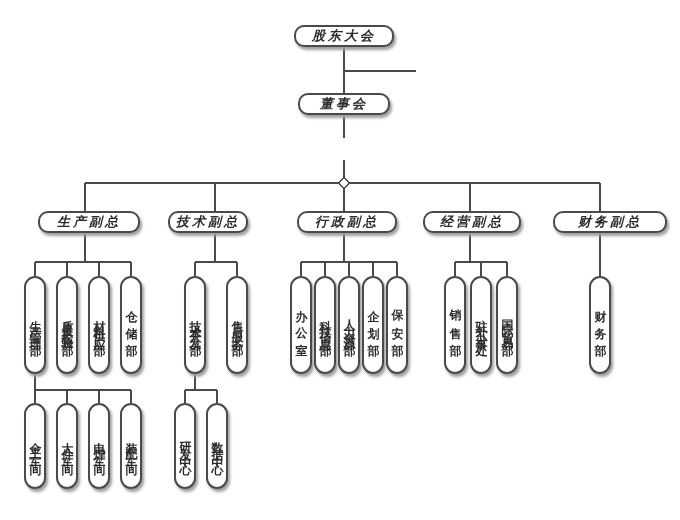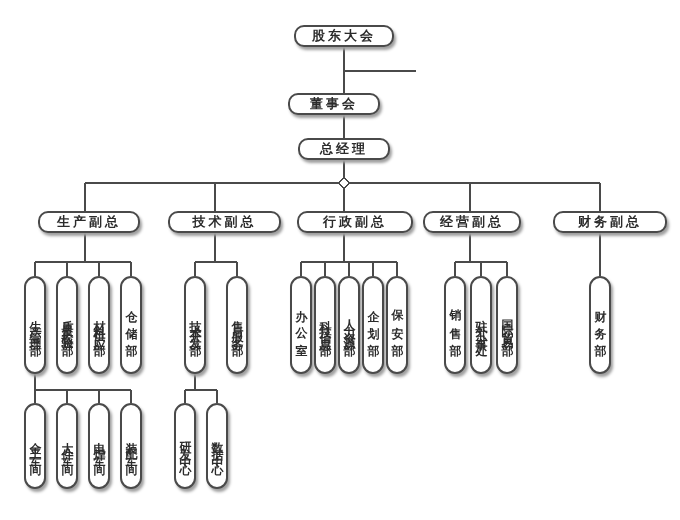--- a/index.html
+++ b/index.html
@@ -10,21 +10,21 @@
   }
   svg.wires { position:absolute; left:0; top:0; width:680px; height:520px; }
   .node {
     position:absolute; box-sizing:border-box;
     background:#ffffff; border:2px solid #4a4a4a; border-radius:10px;
     box-shadow:2px 3px 3px #9f9f9f;
     display:flex; align-items:center; justify-content:center;
     font-weight:bold; color:#2b2b2b; font-size:13px;
     white-space:nowrap;
   }
-  .h { height:22px; letter-spacing:3px; }
+  .h { height:22px; letter-spacing:3px;font-style:italic; }
   .v {
     width:22px; height:98px; border-radius:11px; font-size:12px;
     writing-mode:vertical-rl; text-orientation:upright; white-space:normal;
   }
   .v5 { letter-spacing:6px; }
   .v3 { letter-spacing:17px; }
   .w  { height:86px; letter-spacing:7px; }
 </style>
 </head>
 <body>
@@ -82,26 +82,25 @@
 
       <line x1="195" y1="374" x2="195" y2="390"></line>
       <line x1="185" y1="390" x2="217" y2="390"></line>
       <line x1="185" y1="390" x2="185" y2="403"></line>
       <line x1="217" y1="390" x2="217" y2="403"></line>
     </g>
     <path d="M344 177.5 L349.5 183 L344 188.5 L338.5 183 Z" fill="#ffffff" stroke="#4a4a4a" stroke-width="1.4"></path>
   </svg>
 
   <div class="node h" style="left:294px;top:25px;width:100px">股东大会</div>
-  <div class="node h" style="left:288px;top:93px;width:92px">董事会</div>
-  <div class="node h" style="left:298px;top:138px;width:92px">总经理</div>
+  <div class="node h" style="left:298px;top:93px;width:92px">董事会</div>
 
   <div class="node h" style="left:38px;top:211px;width:102px">生产副总</div>
-  <div class="node h" style="left:168px;top:211px;width:113px">技术副总</div>
-  <div class="node h" style="left:297px;top:211px;width:116px">行政副总</div>
+  <div class="node h" style="left:168px;top:211px;width:80px">技术副总</div>
+  <div class="node h" style="left:297px;top:211px;width:100px">行政副总</div>
   <div class="node h" style="left:423px;top:211px;width:98px">经营副总</div>
   <div class="node h" style="left:553px;top:211px;width:114px">财务副总</div>
 
   <div class="node v v5" style="left:24px;top:276px">生产管理部</div>
   <div class="node v v5" style="left:56px;top:276px">质量检验部</div>
   <div class="node v v5" style="left:88px;top:276px">材料供应部</div>
   <div class="node v v3" style="left:120px;top:276px">仓储部</div>
 
   <div class="node v v5" style="left:184px;top:276px">技术开发部</div>
   <div class="node v v5" style="left:226px;top:276px">售后服务部</div>

